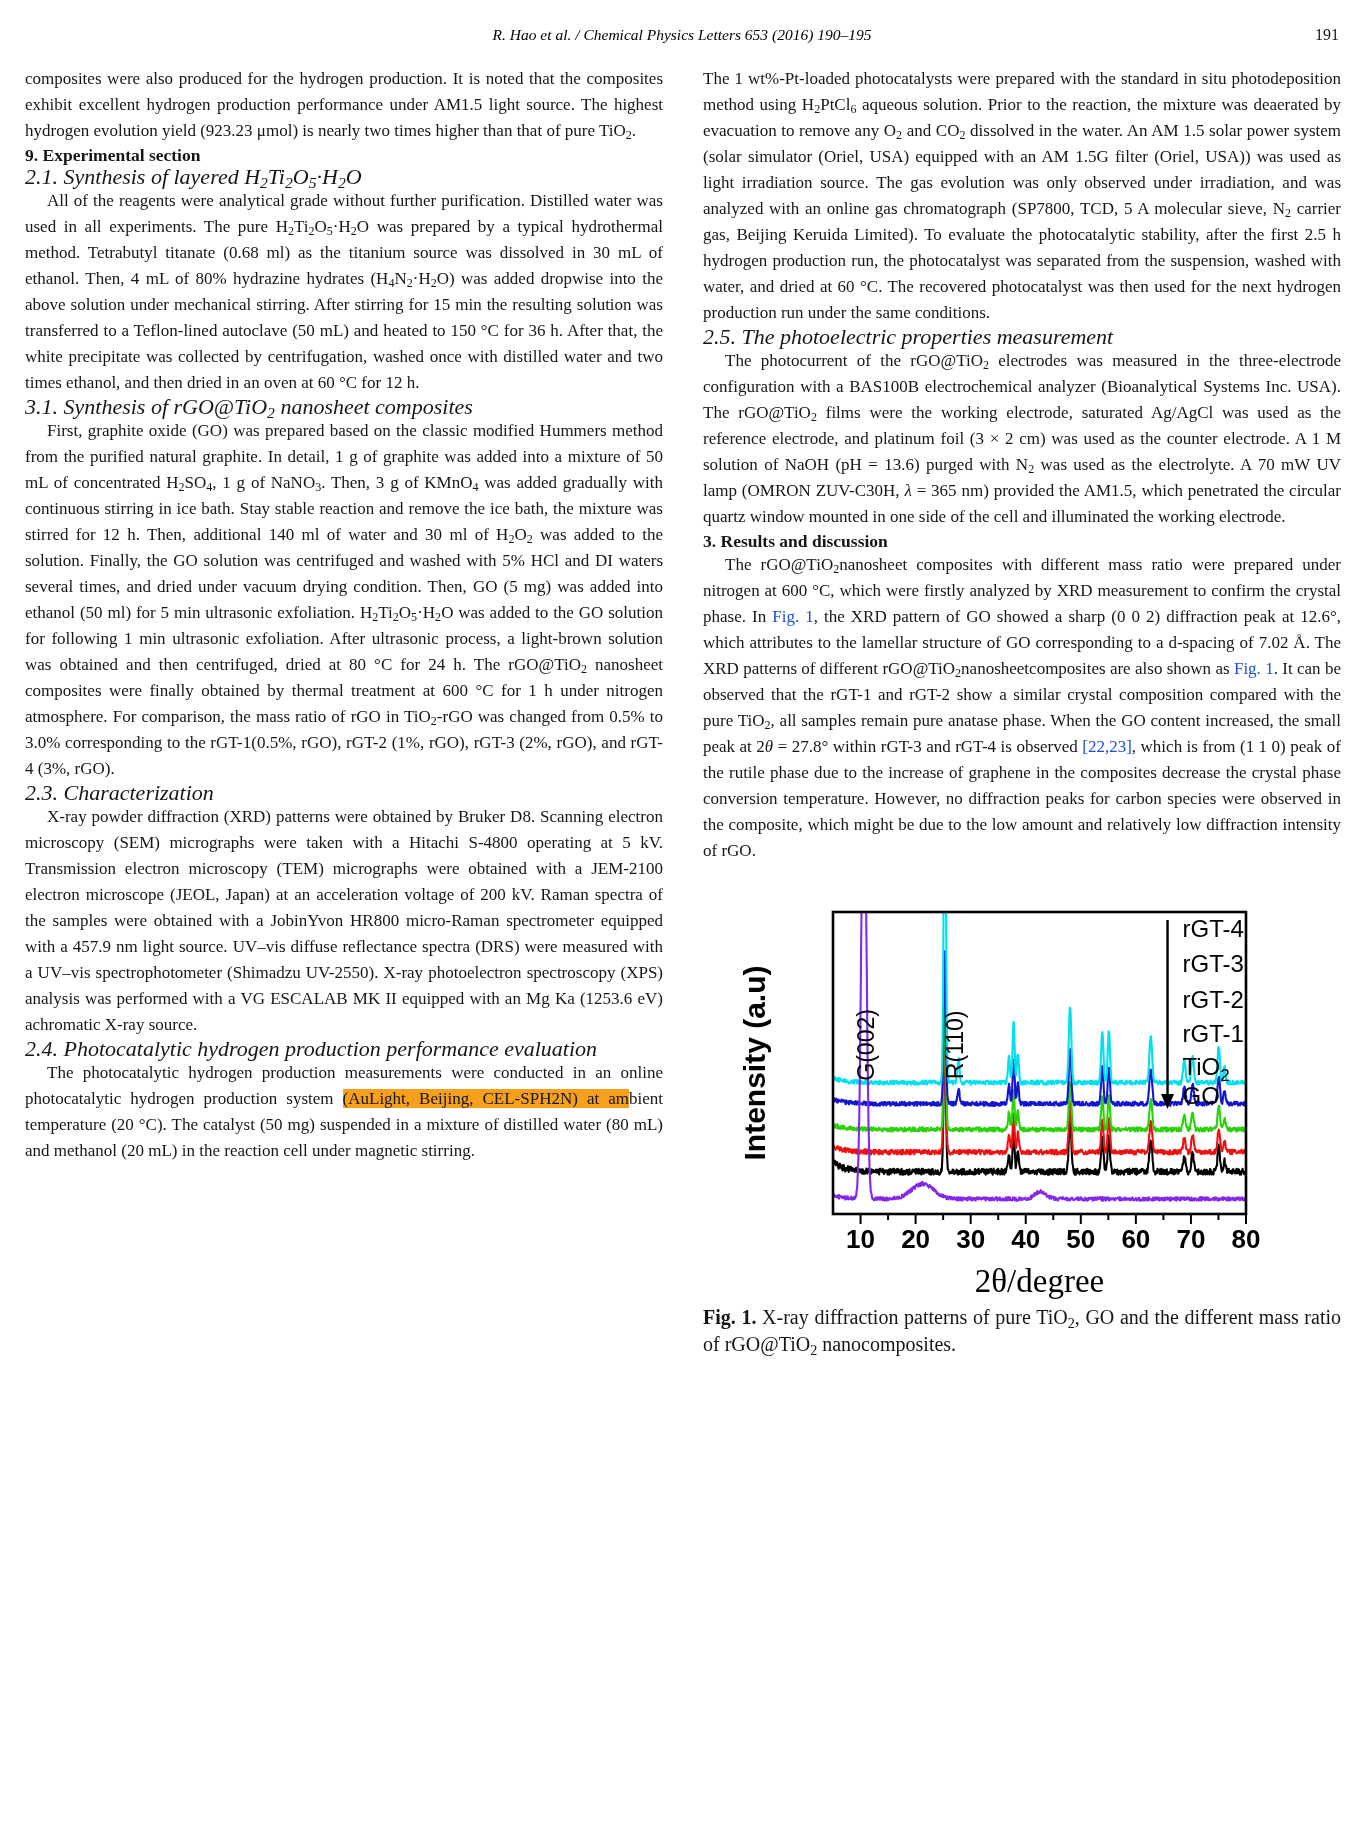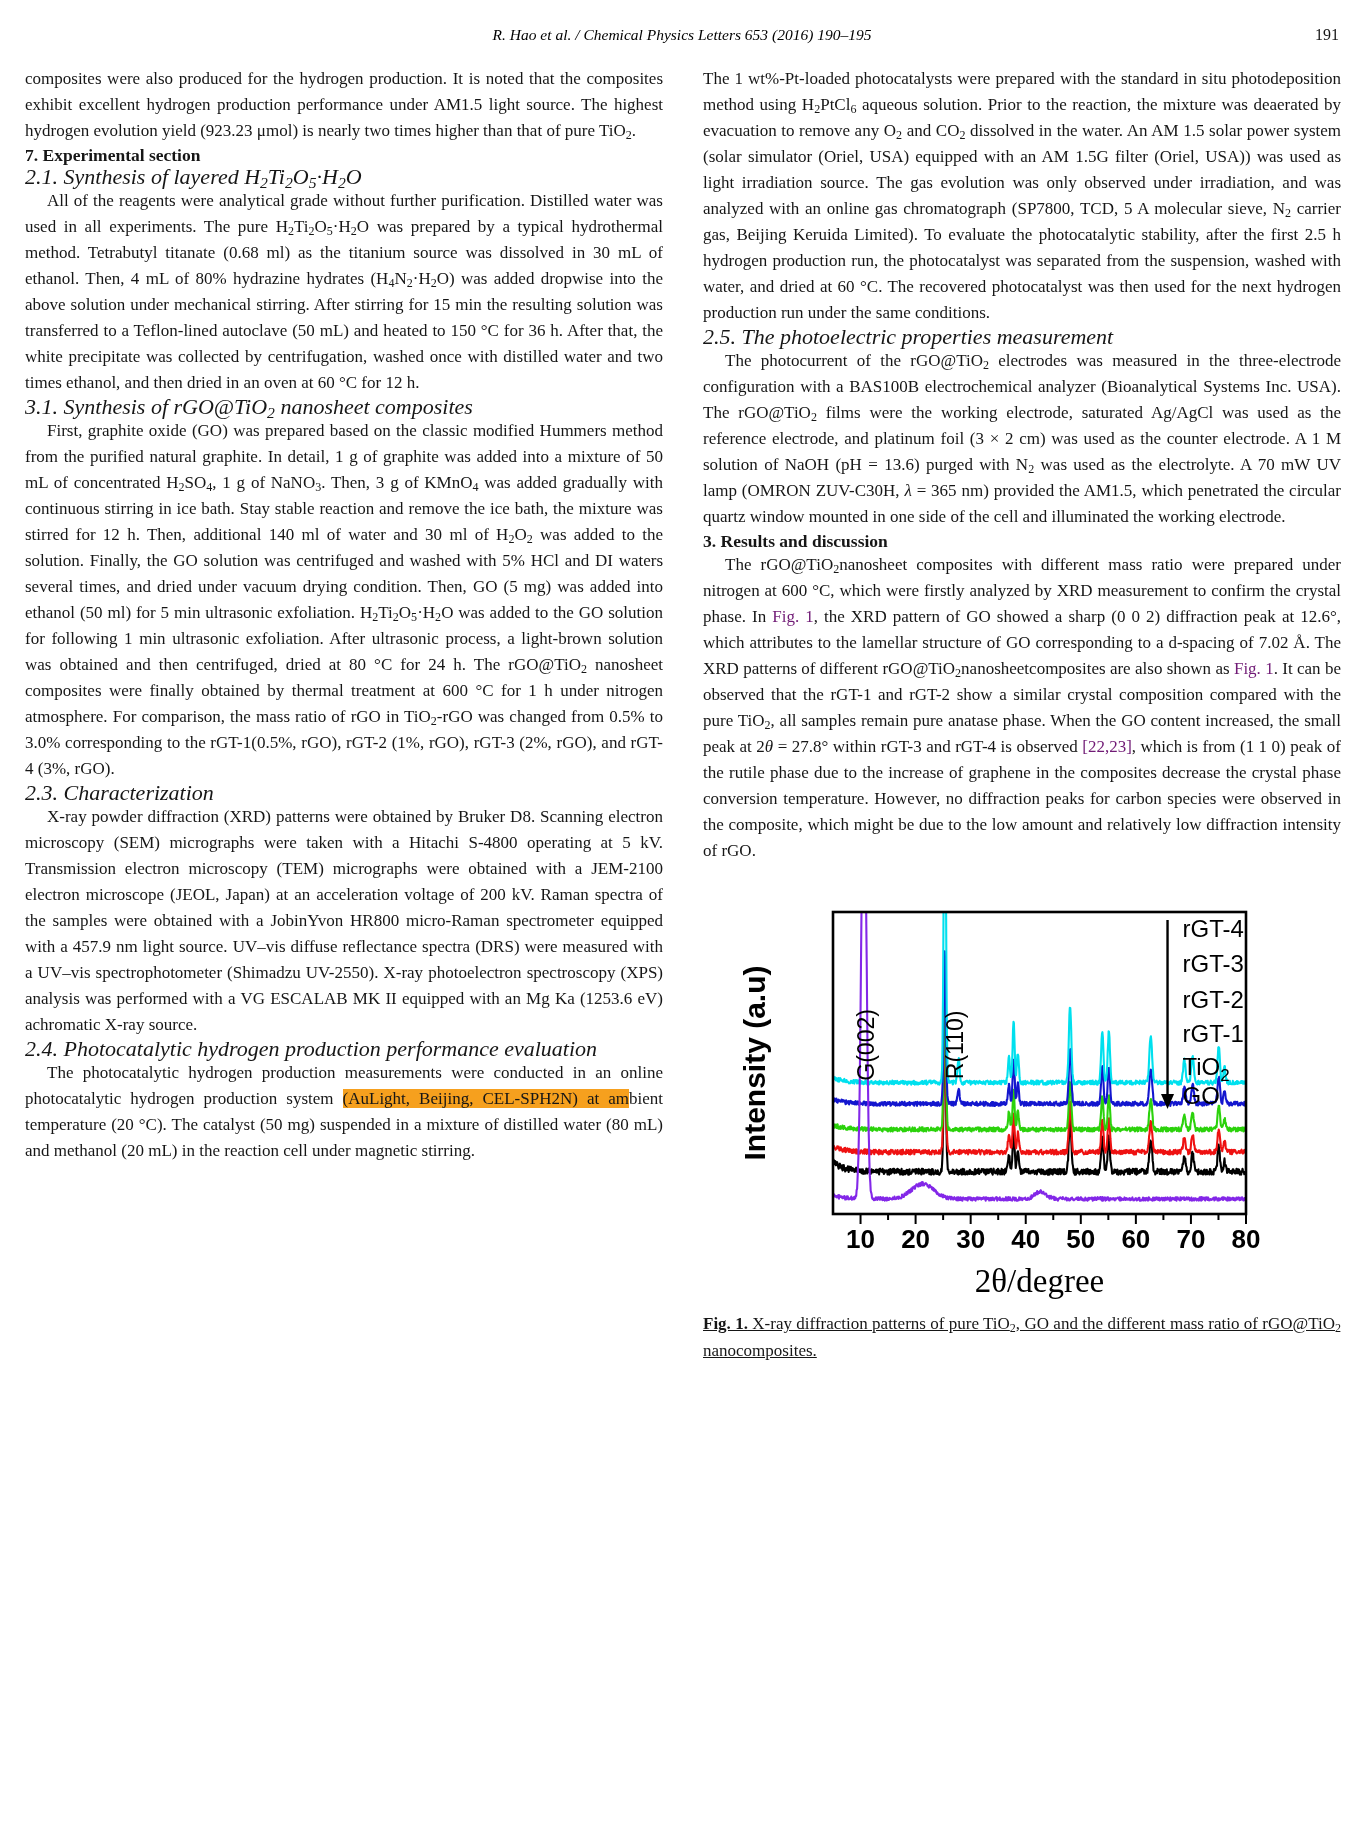--- a/index.html
+++ b/index.html
@@ -11,40 +11,40 @@
   .pg-header{position:absolute;top:26px;left:25px;right:28px;height:24px;}
   .journal-line{text-align:center;font-style:italic;font-size:15.5px;color:#000000;}
   .page-number{position:absolute;right:0;top:0;font-size:16px;}
   .columns{position:absolute;top:66px;left:25px;display:flex;gap:40px;}
   .col{width:638px;font-size:17px;line-height:26px;text-align:justify;}
   .col p{margin:0;}
   p.indent{text-indent:22px;}
   .h-section{font-weight:bold;font-size:17.5px;margin:40px 0 32px;text-align:left;line-height:22px;}
   .h-sub{font-style:italic;font-size:22px;margin:32px 0 30px;text-align:left;line-height:22px;}
   .seg-sub{font-size:71%;line-height:0;position:relative;top:0.28em;}
-  .seg-link{color:#701a75;}
+  .seg-link{color:#1d4ed8;}
   .seg-hl{background:#F6A01E;margin-top:43px;}
   .seg-b{font-weight:bold;}
   .seg-i{font-style:italic;}
   .figure-block{margin-top:42px;}
   .chart-holder{width:641px;height:398px;}
-  .caption{font-size:17px;line-height:27px;text-align:justify;margin-top:6px;text-decoration:underline;}
+  .caption{font-size:20px;line-height:27px;text-align:justify;}
 </style>
 </head>
 <body>
 
 <div class="pg-header">
   <div class="journal-line">R. Hao et al. / Chemical Physics Letters 653 (2016) 190–195</div>
   <div class="page-number">191</div>
 </div>
 
 <div class="columns">
   <div class="col">
     <p><span>composites were also produced for the hydrogen production. It is noted that the composites exhibit excellent hydrogen production performance under AM1.5 light source. The highest hydrogen evolution yield (923.23 μmol) is nearly two times higher than that of pure TiO</span><span class="seg-sub">2</span><span>.</span></p>
-    <p class="h-section">7. Experimental section</p>
+    <p class="h-section">9. Experimental section</p>
     <p class="h-sub"><span>2.1. Synthesis of layered H</span><span class="seg-sub">2</span><span>Ti</span><span class="seg-sub">2</span><span>O</span><span class="seg-sub">5</span><span>·H</span><span class="seg-sub">2</span><span>O</span></p>
     <p class="indent"><span>All of the reagents were analytical grade without further purification. Distilled water was used in all experiments. The pure H</span><span class="seg-sub">2</span><span>Ti</span><span class="seg-sub">2</span><span>O</span><span class="seg-sub">5</span><span>·H</span><span class="seg-sub">2</span><span>O was prepared by a typical hydrothermal method. Tetrabutyl titanate (0.68 ml) as the titanium source was dissolved in 30 mL of ethanol. Then, 4 mL of 80% hydrazine hydrates (H</span><span class="seg-sub">4</span><span>N</span><span class="seg-sub">2</span><span>·H</span><span class="seg-sub">2</span><span>O) was added dropwise into the above solution under mechanical stirring. After stirring for 15 min the resulting solution was transferred to a Teflon-lined autoclave (50 mL) and heated to 150 °C for 36 h. After that, the white precipitate was collected by centrifugation, washed once with distilled water and two times ethanol, and then dried in an oven at 60 °C for 12 h.</span></p>
     <p class="h-sub"><span>3.1. Synthesis of rGO@TiO</span><span class="seg-sub">2</span><span> nanosheet composites</span></p>
     <p class="indent"><span>First, graphite oxide (GO) was prepared based on the classic modified Hummers method from the purified natural graphite. In detail, 1 g of graphite was added into a mixture of 50 mL of concentrated H</span><span class="seg-sub">2</span><span>SO</span><span class="seg-sub">4</span><span>, 1 g of NaNO</span><span class="seg-sub">3</span><span>. Then, 3 g of KMnO</span><span class="seg-sub">4</span><span> was added gradually with continuous stirring in ice bath. Stay stable reaction and remove the ice bath, the mixture was stirred for 12 h. Then, additional 140 ml of water and 30 ml of H</span><span class="seg-sub">2</span><span>O</span><span class="seg-sub">2</span><span> was added to the solution. Finally, the GO solution was centrifuged and washed with 5% HCl and DI waters several times, and dried under vacuum drying condition. Then, GO (5 mg) was added into ethanol (50 ml) for 5 min ultrasonic exfoliation. H</span><span class="seg-sub">2</span><span>Ti</span><span class="seg-sub">2</span><span>O</span><span class="seg-sub">5</span><span>·H</span><span class="seg-sub">2</span><span>O was added to the GO solution for following 1 min ultrasonic exfoliation. After ultrasonic process, a light-brown solution was obtained and then centrifuged, dried at 80 °C for 24 h. The rGO@TiO</span><span class="seg-sub">2</span><span> nanosheet composites were finally obtained by thermal treatment at 600 °C for 1 h under nitrogen atmosphere. For comparison, the mass ratio of rGO in TiO</span><span class="seg-sub">2</span><span>-rGO was changed from 0.5% to 3.0% corresponding to the rGT-1(0.5%, rGO), rGT-2 (1%, rGO), rGT-3 (2%, rGO), and rGT-4 (3%, rGO).</span></p>
     <p class="h-sub">2.3. Characterization</p>
     <p class="indent"><span>X-ray powder diffraction (XRD) patterns were obtained by Bruker D8. Scanning electron microscopy (SEM) micrographs were taken with a Hitachi S-4800 operating at 5 kV. Transmission electron microscopy (TEM) micrographs were obtained with a JEM-2100 electron microscope (JEOL, Japan) at an acceleration voltage of 200 kV. Raman spectra of the samples were obtained with a JobinYvon HR800 micro-Raman spectrometer equipped with a 457.9 nm light source. UV–vis diffuse reflectance spectra (DRS) were measured with a UV–vis spectrophotometer (Shimadzu UV-2550). X-ray photoelectron spectroscopy (XPS) analysis was performed with a VG ESCALAB MK II equipped with an Mg Ka (1253.6 eV) achromatic X-ray source.</span></p>
     <p class="h-sub">2.4. Photocatalytic hydrogen production performance evaluation</p>
     <p class="indent"><span>The photocatalytic hydrogen production measurements were conducted in an online photocatalytic hydrogen production system </span><span class="seg-hl">(AuLight, Beijing, CEL-SPH2N) at am</span><span>bient temperature (20 °C). The catalyst (50 mg) suspended in a mixture of distilled water (80 mL) and methanol (20 mL) in the reaction cell under magnetic stirring.</span></p>
   </div>
 

